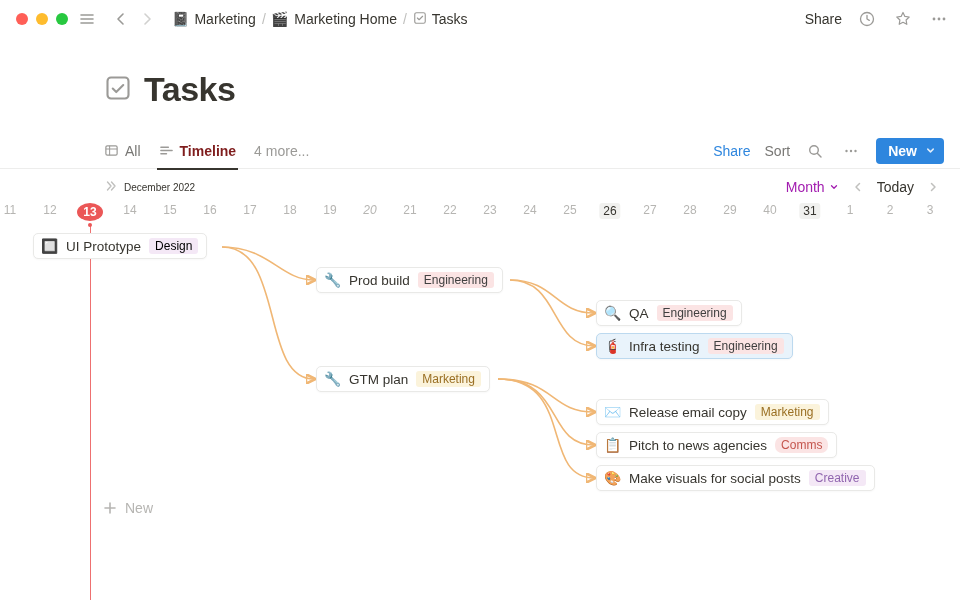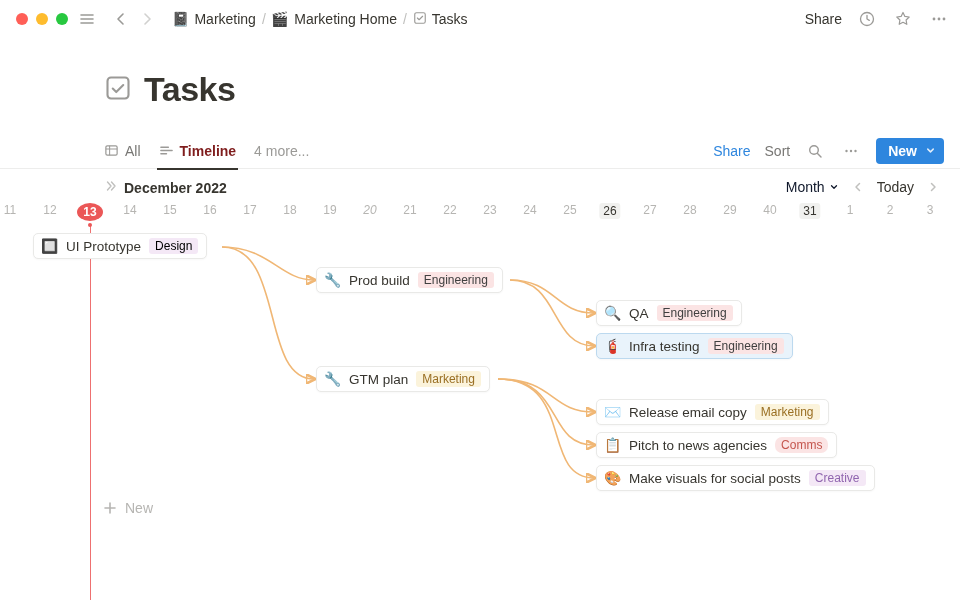--- a/index.html
+++ b/index.html
@@ -40,24 +40,24 @@
 .tab svg { color: #9b9a97; }
 .tab.active { color: #7f1d1d; font-weight: 600; }
 .tab.active::after { content: ""; position: absolute; left: -2px; right: -2px; bottom: -1px; height: 2px; background: #37352f; }
 .tab.more { color: #9b9a97; font-size: 14px; }
 .tabs-right { margin-left: auto; display: flex; align-items: center; gap: 14px; }
 .filter-link { color: #2e86de; font-size: 14px; cursor: pointer; }
 .sort-link { color: #787774; font-size: 14px; cursor: pointer; }
 .new-btn { background: #2e86de; color: #fff; border-radius: 4px; display: inline-flex; align-items: center; padding: 5px 8px 5px 12px; gap: 8px; font-size: 14px; font-weight: 600; cursor: pointer; }
 .new-btn .chev { opacity: 0.85; }
 .timeline-header { display: flex; align-items: center; padding: 6px 16px 0 104px; height: 30px; }
-.month-label { font-size: 14px; font-weight: 700; color: #37352f; display: inline-flex; align-items: flex-end; gap: 6px; }
+.month-label { font-size: 10px; font-weight: 400; color: #37352f; display: inline-flex; align-items: center; gap: 6px; }
 .month-label .dbl-chev { color: #c0c0be; }
 .th-right { margin-left: auto; display: flex; align-items: center; gap: 8px; font-size: 14px; }
-.th-right .unit { color: #0f172a; display: inline-flex; align-items: center; gap: 4px; cursor: pointer; }
+.th-right .unit { color: #a21caf; display: inline-flex; align-items: center; gap: 4px; cursor: pointer; }
 .th-right .today { color: #37352f; cursor: pointer; }
 .th-right .nav { color: #c0c0be; cursor: pointer; }
 .day-ruler { position: relative; height: 24px; margin-top: 2px; }
 .day { position: absolute; top: 2px; width: 40px; text-align: center; font-size: 12px; color: #b6b5b2; transform: translateX(-50%); }
 .day.cur { background: #eb5757; color: #fff; border-radius: 50%; width: 26px; height: 18px; line-height: 18px; font-weight: 600; transform: translateX(-50%); }
 .day.cur::after { content: ""; position: absolute; left: 50%; transform: translateX(-50%); top: 20px; width: 4px; height: 4px; border-radius: 50%; background: #eb5757; }
 .day.hl { background: #f1f1ef; color: #37352f; font-weight: 500; border-radius: 3px; padding: 1px 4px; width: auto; }
 .canvas { position: absolute; left: 0; right: 0; top: 225px; bottom: 0; }
 .today-line { position: absolute; top: 0; bottom: 0; width: 1px; background: #eb5757; opacity: .85; }
 .card { position: absolute; display: inline-flex; align-items: center; gap: 8px; background: #fff; border: 1px solid #e9e9e7; border-radius: 5px; padding: 4px 8px; font-size: 13.5px; box-shadow: 0 1px 2px rgba(15,15,15,.03); white-space: nowrap; cursor: pointer; }

